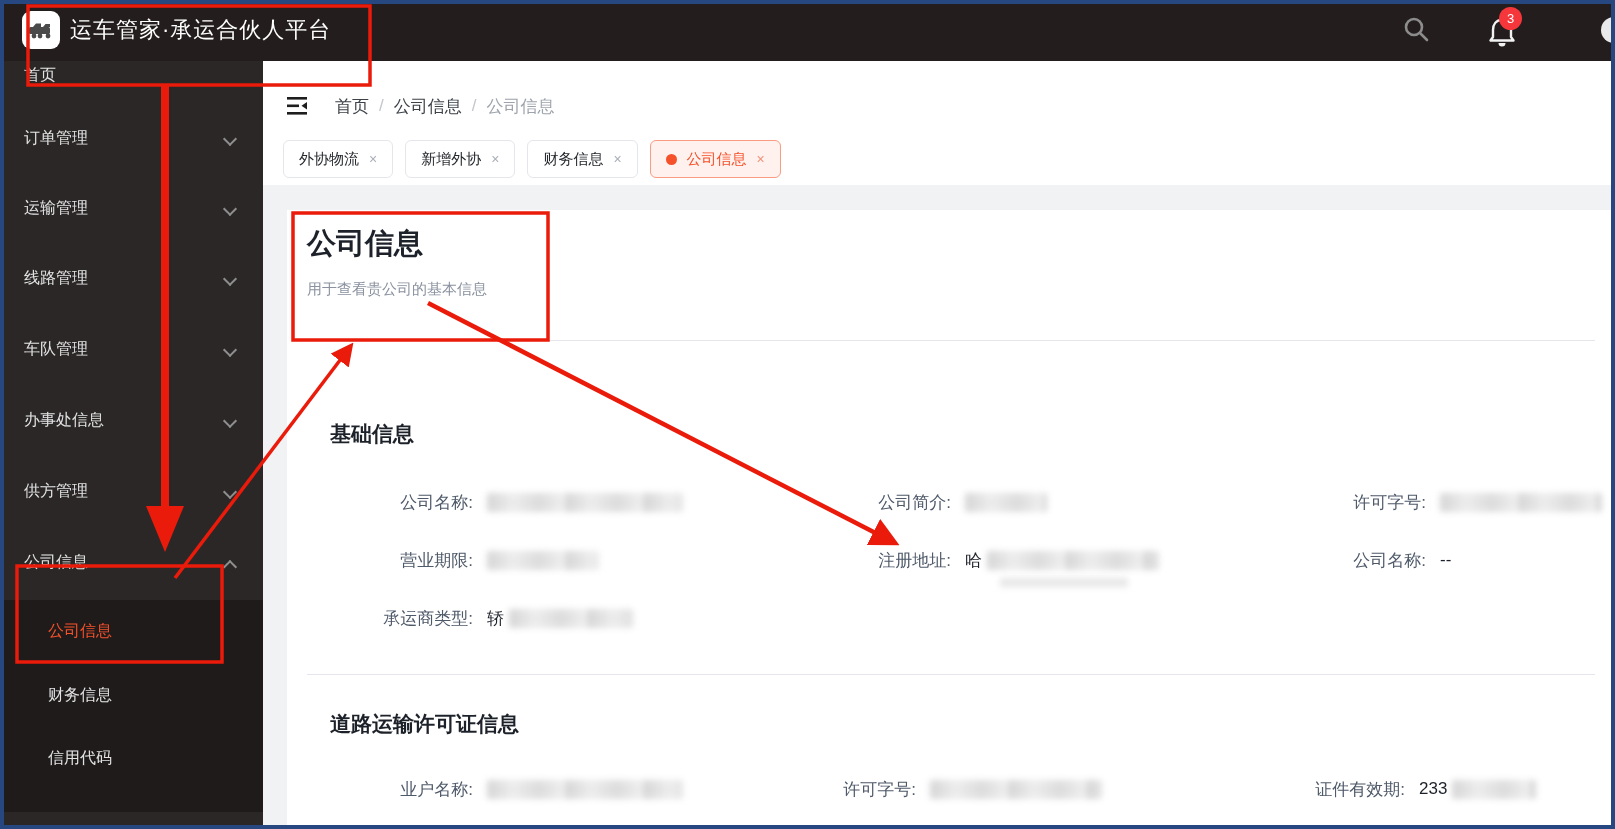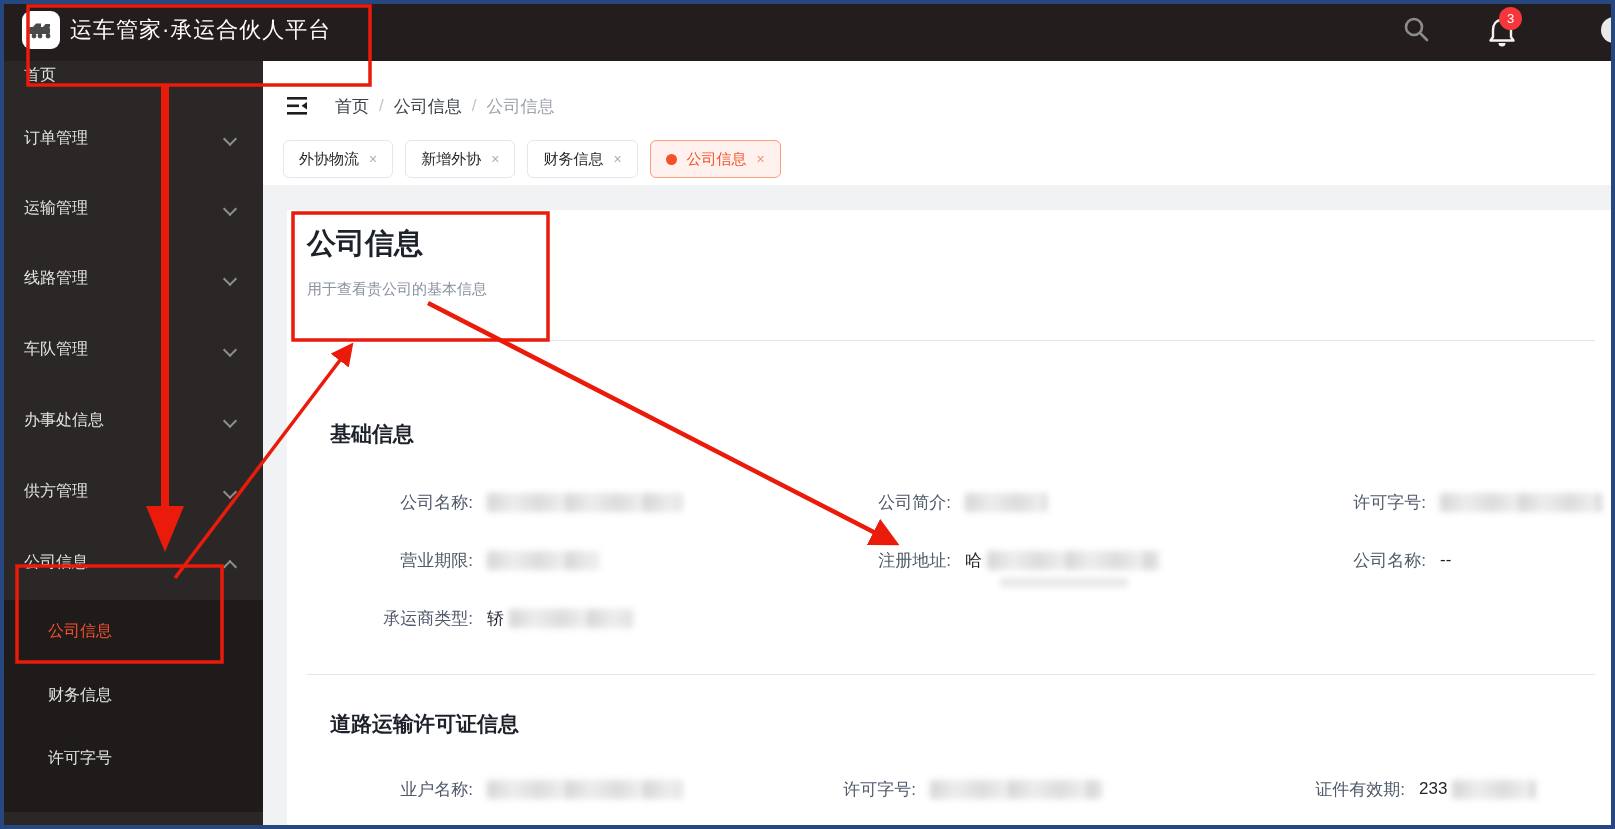--- a/index.html
+++ b/index.html
@@ -101,21 +101,21 @@
     <div class="sb-item" style="top:201px"><span>线路管理</span><i class="chev"></i></div>
     <div class="sb-item" style="top:131px"><span>运输管理</span><i class="chev"></i></div>
     <div class="sb-item" style="top:272px"><span>车队管理</span><i class="chev"></i></div>
     <div class="sb-item" style="top:343px"><span>办事处信息</span><i class="chev"></i></div>
     <div class="sb-item" style="top:414px"><span>供方管理</span><i class="chev"></i></div>
     <div class="sb-item" style="top:485px"><span>公司信息</span><i class="chev up"></i></div>
 
     <div class="sb-sub">
       <div class="sb-subitem active" style="top:15px"><span>公司信息</span></div>
       <div class="sb-subitem" style="top:79px"><span>财务信息</span></div>
-      <div class="sb-subitem" style="top:142px"><span>许可字号</span></div>
+      <div class="sb-subitem" style="top:142px"><span>信用代码</span></div>
     </div>
   </div>
 
   <div class="topbar">
     <svg class="fold" viewBox="0 0 24 24">
       <rect x="2" y="3" width="20" height="2.6" fill="#1E1E1E"></rect>
       <rect x="2" y="10.5" width="12" height="2.6" fill="#1E1E1E"></rect>
       <rect x="2" y="18" width="20" height="2.6" fill="#1E1E1E"></rect>
       <path d="M22 8 L16.5 11.8 L22 15.6 Z" fill="#1E1E1E"></path>
     </svg>

